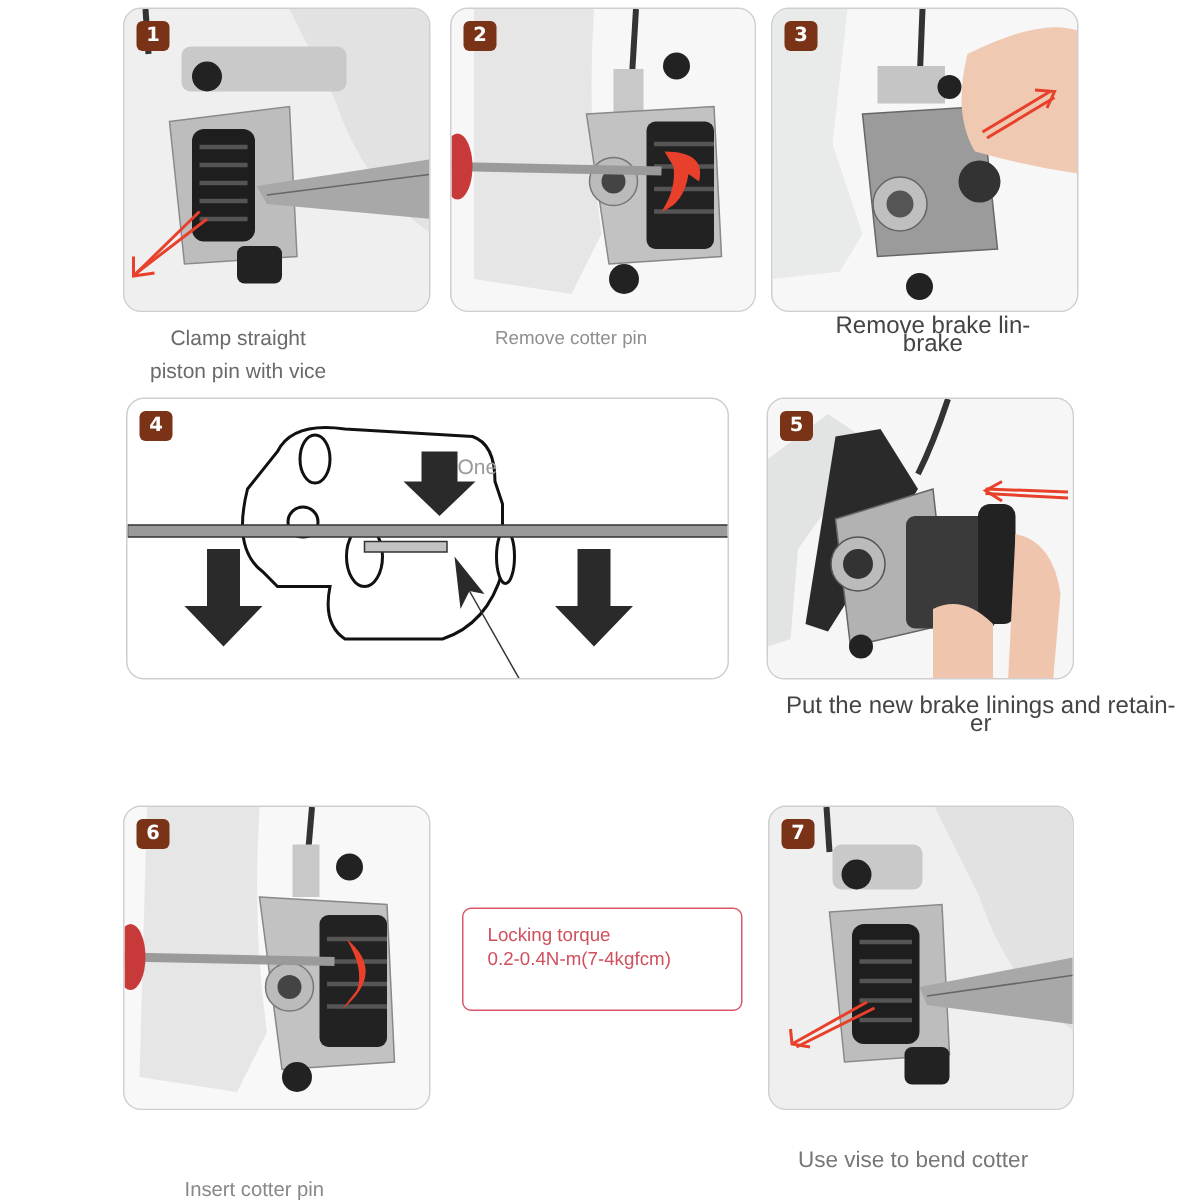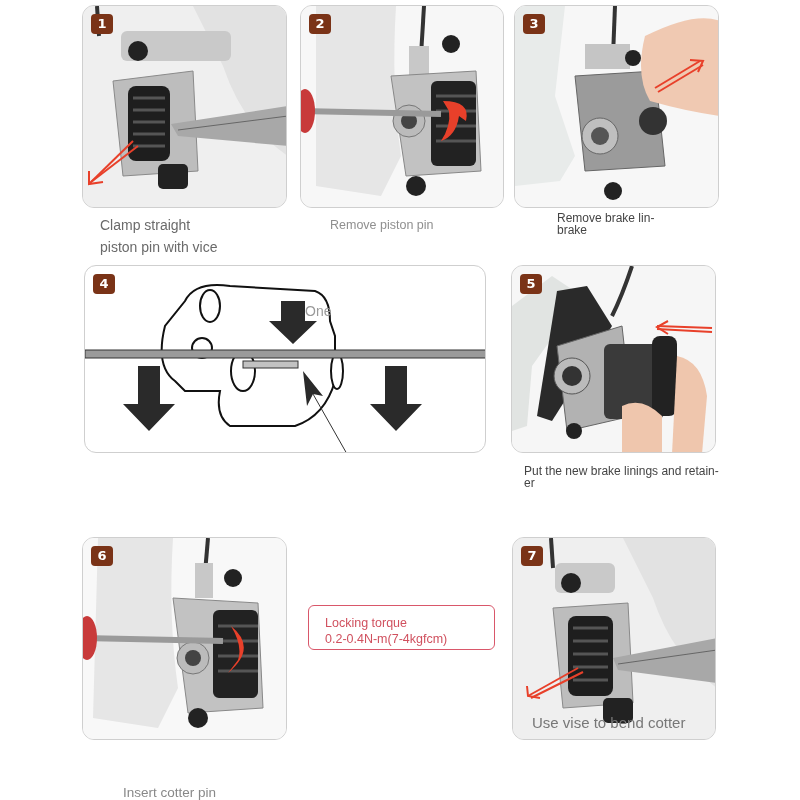--- a/index.html
+++ b/index.html
@@ -7,26 +7,26 @@
     .panel {
       position: absolute; border: 1.5px solid #cfcfcf; border-radius: 12px;
       background: #f1f1f1; overflow: hidden; box-sizing: border-box;
     }
     .badge {
       position: absolute; left: 8px; top: 8px; width: 22px; height: 20px;
       background: #7a3317; color: #fff; border-radius: 4px;
       font-size: 13px; font-weight: bold; text-align: center; line-height: 20px; z-index: 5;
       font-family: "DejaVu Sans", sans-serif;
     }
-    .caption { position: absolute; color: #6a6a6a; font-size: 14px; line-height: 22px; }
-    .caption.sm { font-size: 12px; line-height: 12px; color: #444; }
+    .caption { position: absolute; color: #6a6a6a; font-size: 14px; line-height: 22px; text-align: center; }
+    .caption.sm { font-size: 16px; line-height: 12px; color: #444; }
     .caption.xs { font-size: 10px; color: #888; }
     svg { position: absolute; left: 0; top: 0; }
     .torque {
-      position: absolute; left: 308px; top: 605px; width: 187px; height: 45px;
+      position: absolute; left: 308px; top: 605px; width: 187px; height: 69px;
       border: 1.5px solid #d9576a; border-radius: 6px; box-sizing: border-box;
       color: #d0505e; font-size: 12.5px; line-height: 16px; padding: 9px 0 0 16px;
     }
   </style>
 </head>
 <body>
 
 <div class="panel" style="left:82px;top:5px;width:205px;height:203px;">
   <div class="badge">1</div>
   <svg width="205" height="203">
@@ -76,21 +76,21 @@
         <line x1="135" y1="135" x2="175" y2="135"></line>
     </g>
     <circle cx="108" cy="115" r="16" fill="#bbb" stroke="#777"></circle>
     <circle cx="108" cy="115" r="8" fill="#444"></circle>
     <line x1="0" y1="105" x2="140" y2="108" stroke="#9a9a9a" stroke-width="6"></line>
     <ellipse cx="4" cy="105" rx="10" ry="22" fill="#c83a3a"></ellipse>
     <path d="M142 95 Q170 95 165 115 L158 110 Q155 130 140 135 Q150 120 148 105 Z" fill="#e8402a"></path>
     <circle cx="115" cy="180" r="10" fill="#222"></circle>
   </svg>
 </div>
-<div class="caption" style="left:330px;top:214px;font-size:12.5px;color:#8f8f8f;">Remove piston pin</div>
+<div class="caption" style="left:330px;top:214px;font-size:12.5px;color:#8f8f8f;">Remove cotter pin</div>
 
 <div class="panel" style="left:514px;top:5px;width:205px;height:203px;">
   <div class="badge">3</div>
   <svg width="205" height="203">
     <rect x="0" y="0" width="205" height="203" fill="#f7f7f7"></rect>
     <path d="M0 0 L50 0 L40 90 L60 150 L45 175 L0 180 Z" fill="#e8ebea"></path>
     <line x1="100" y1="0" x2="98" y2="50" stroke="#333" stroke-width="4"></line>
     <rect x="70" y="38" width="45" height="25" fill="#c5c5c5"></rect>
     <circle cx="118" cy="52" r="8" fill="#222"></circle>
     <path d="M60 70 L140 65 L150 160 L70 165 Z" fill="#9b9b9b" stroke="#666"></path>
@@ -210,15 +210,15 @@
     <path d="M100 120 L204 100 L204 145 L105 132 Z" fill="#a8a8a8"></path>
     <path d="M105 126 L204 112" stroke="#666" stroke-width="1"></path>
     <rect x="90" y="160" width="30" height="25" rx="5" fill="#222"></rect>
     <g stroke="#e8402a" stroke-width="2" fill="none">
       <line x1="65" y1="130" x2="15" y2="158"></line>
         <line x1="70" y1="134" x2="18" y2="160"></line>
       <polyline points="14,148 15,158 27,160"></polyline>
     </g>
   </svg>
 </div>
-<div class="caption" style="left:532px;top:712px;font-size:15px;color:#777;line-height:22px;">
+<div class="caption" style="left:532px;top:763px;font-size:15px;color:#777;line-height:22px;">
   <div>Use vise to bend cotter</div>
 </div>
 
 </body></html>

